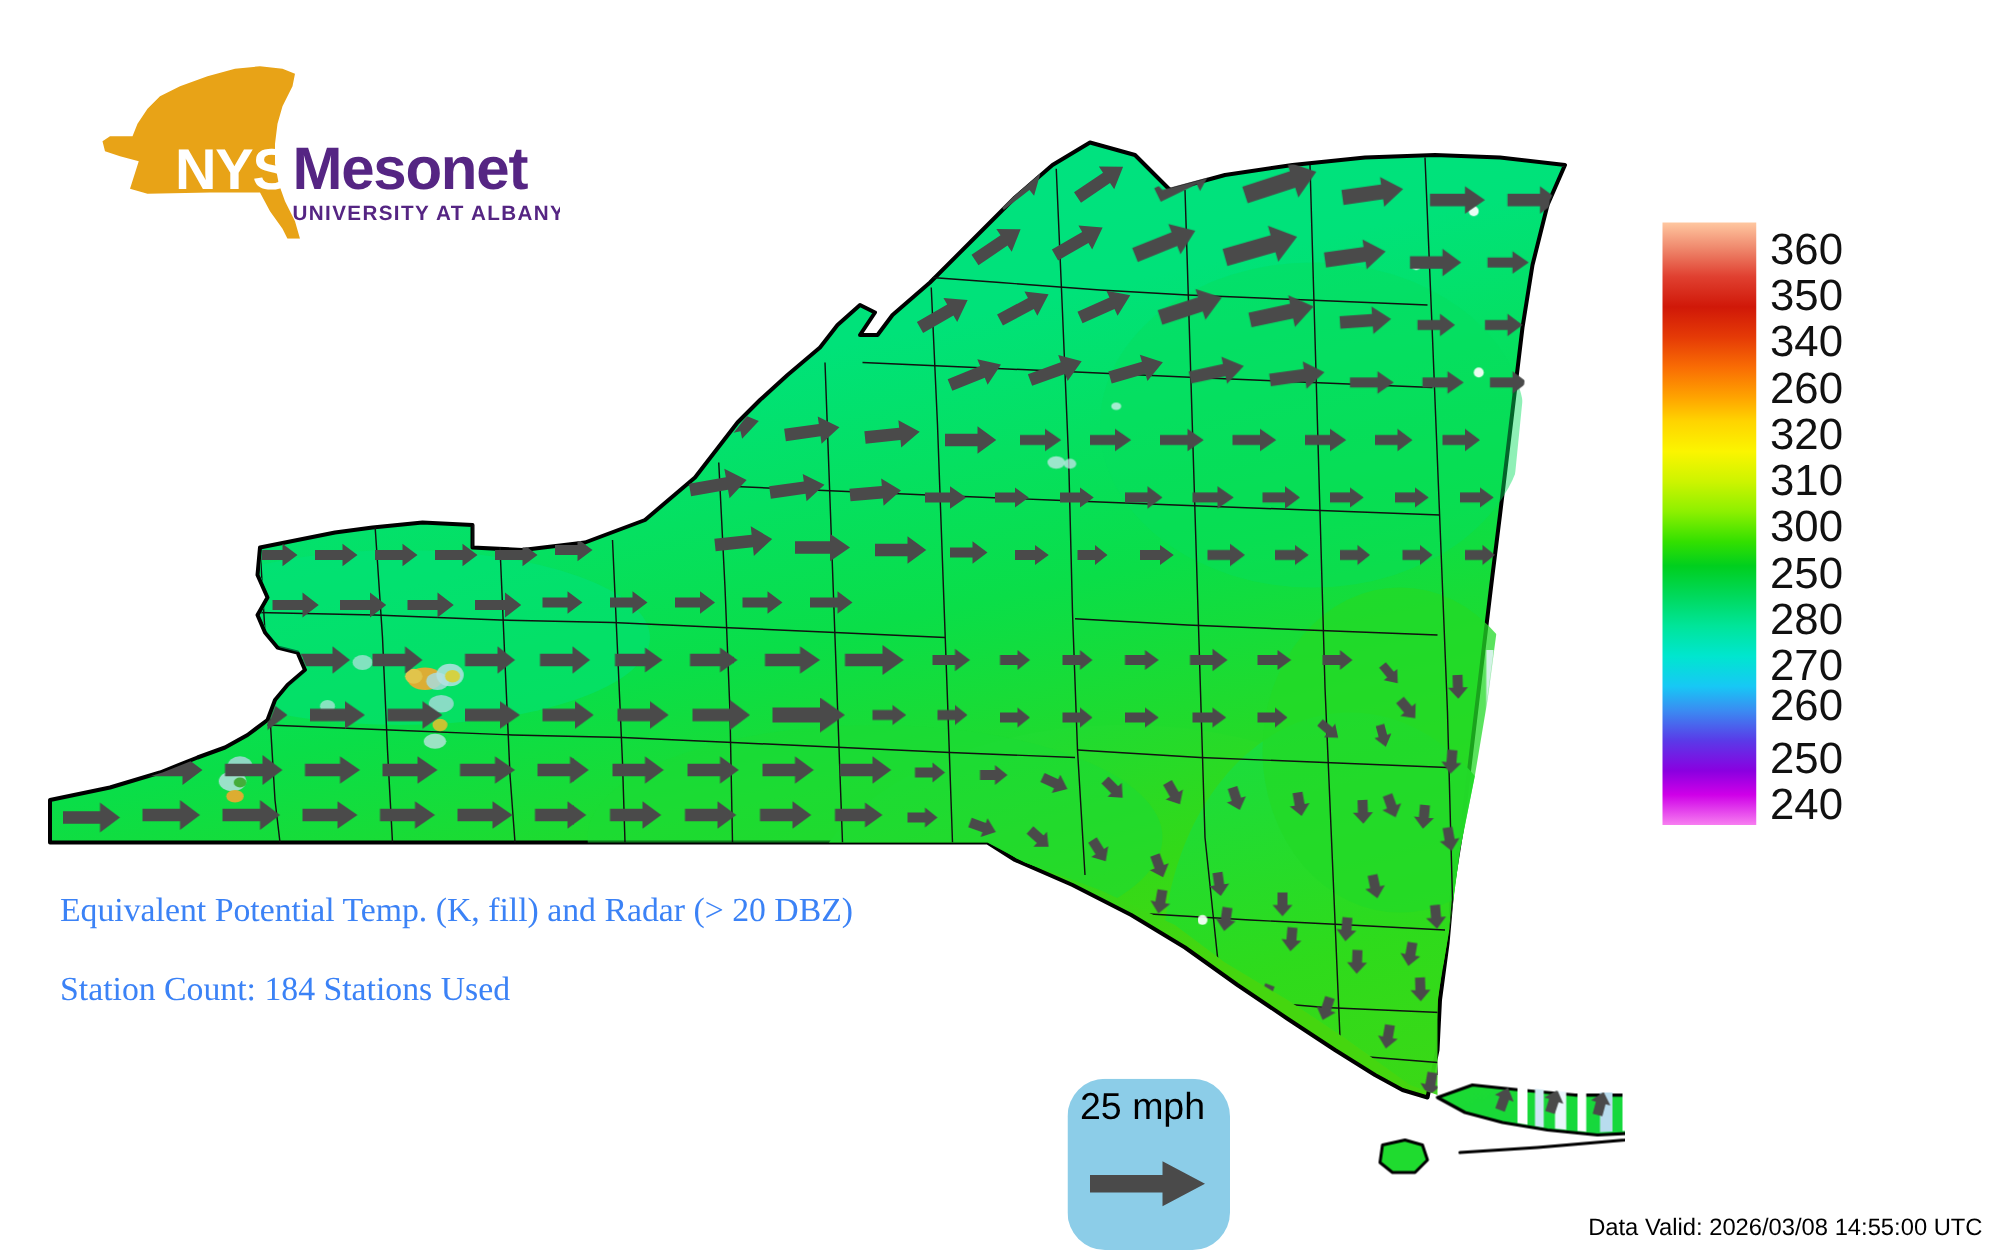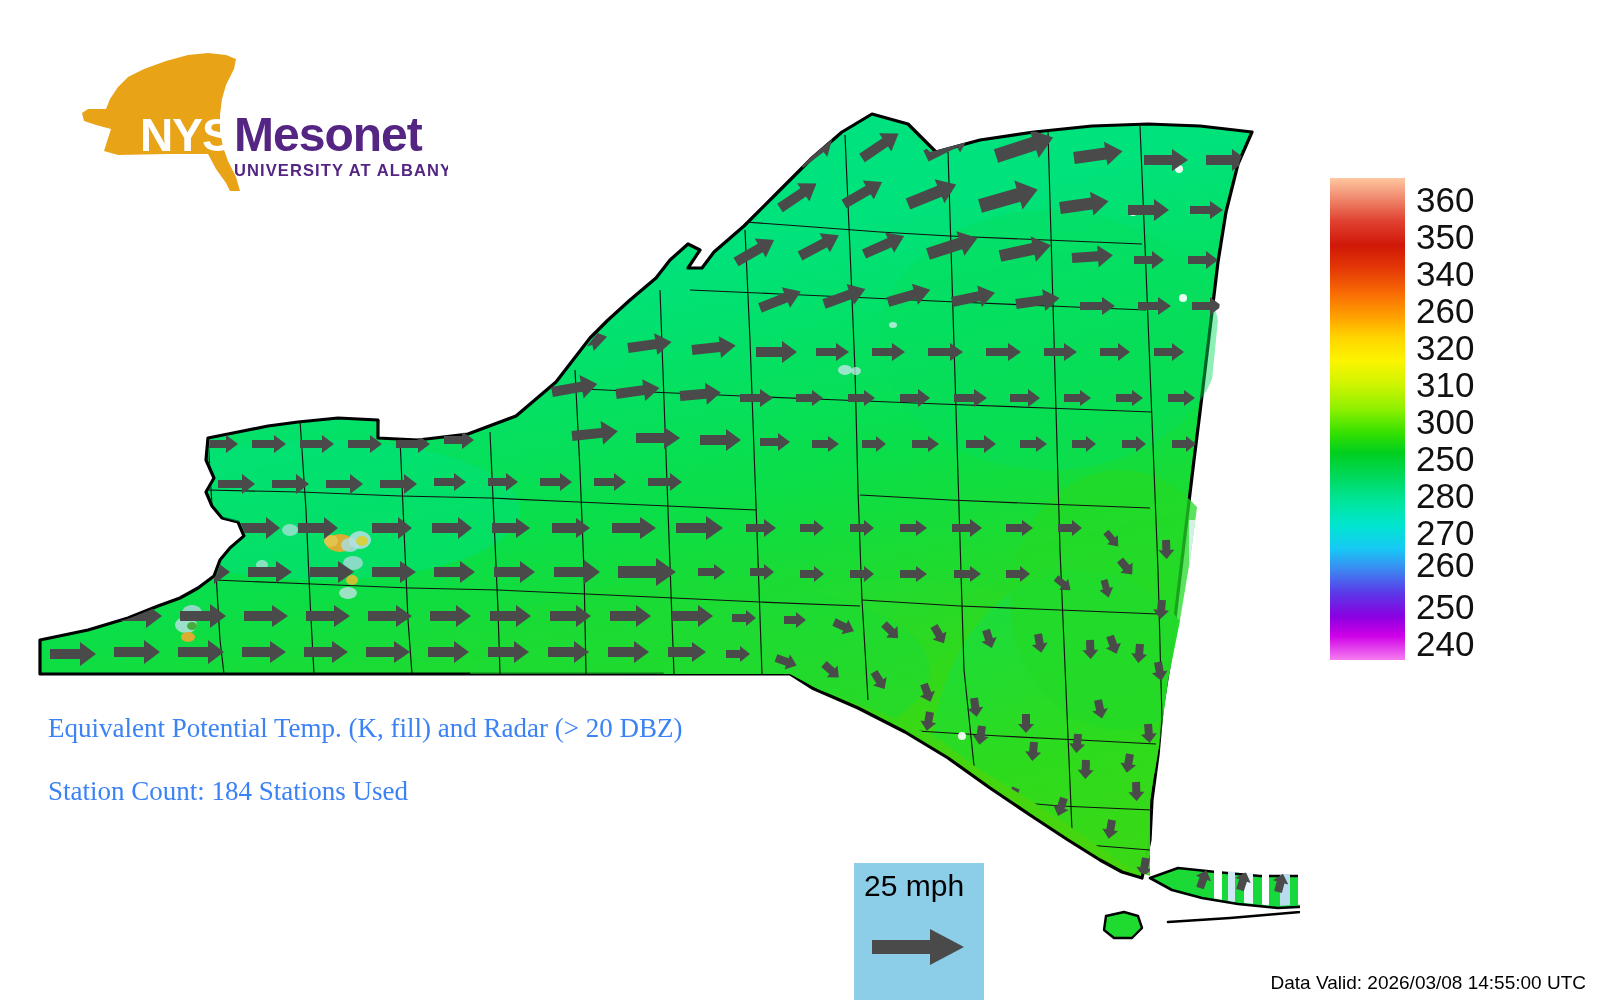--- a/index.html
+++ b/index.html
@@ -45,21 +45,21 @@
   .cb-tick{position:absolute;left:0;font-size:35px;line-height:27px;color:#111;
            font-family:"Liberation Sans",sans-serif;white-space:nowrap;}
 
   
   #caption-block{position:absolute;left:48px;top:715px;width:900px;}
   .caption-line{font-size:27px;line-height:27px;color:#3b82f6;margin-bottom:36px;
                 white-space:nowrap;font-family:Liberation Serif, serif;}
 
   
   #wind-key{position:absolute;left:854px;top:863px;width:130px;height:137px;
-            background:#8ccde8;}
+            background:#8ccde8;border-radius:30px;}
   #wind-key-label{position:absolute;left:10px;top:6px;font-size:30px;line-height:34px;
                   color:#000;white-space:nowrap;}
   #wind-key-arrow{position:absolute;left:18px;top:62px;width:100px;height:44px;}
 
   
   #data-valid{position:absolute;right:14px;bottom:6px;font-size:19px;line-height:22px;
               color:#000;white-space:nowrap;}
 </style>
 </head>
 <body>

